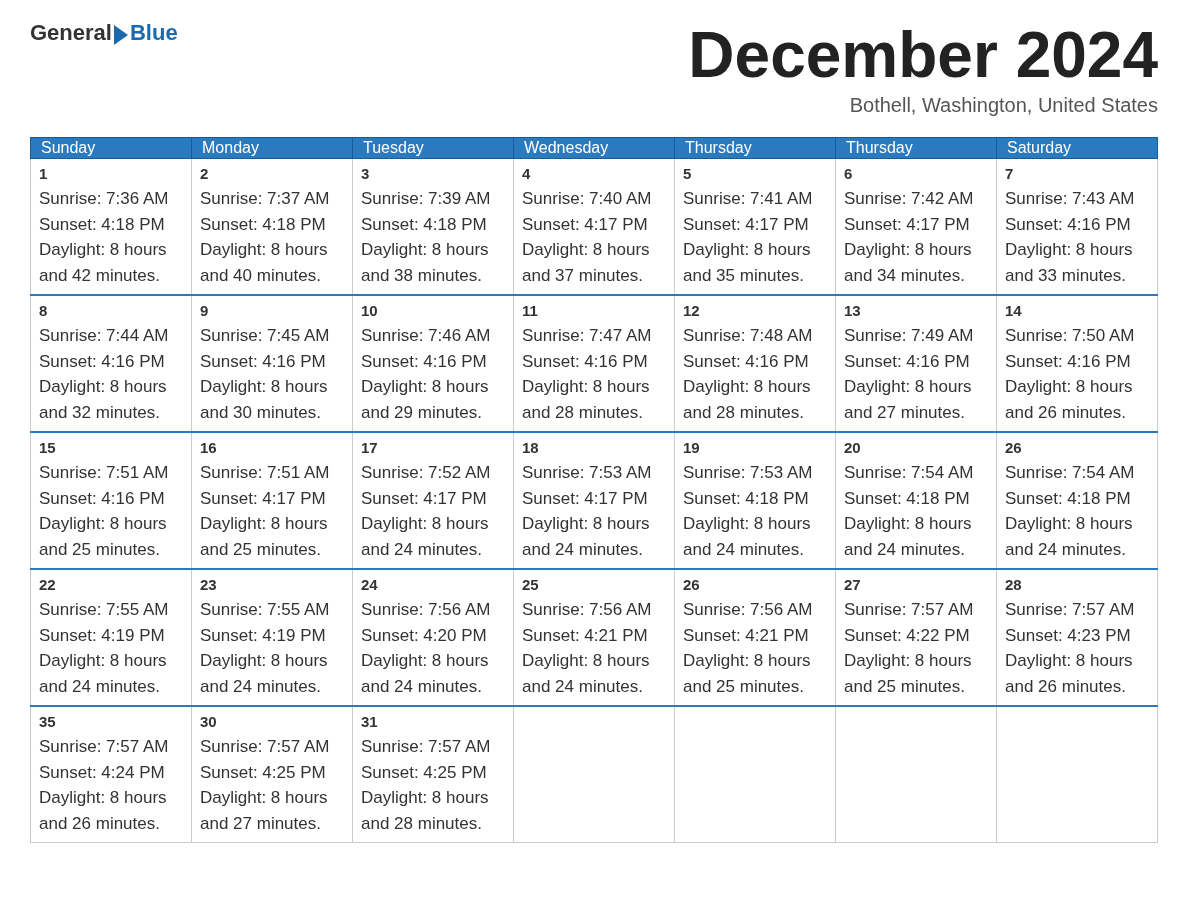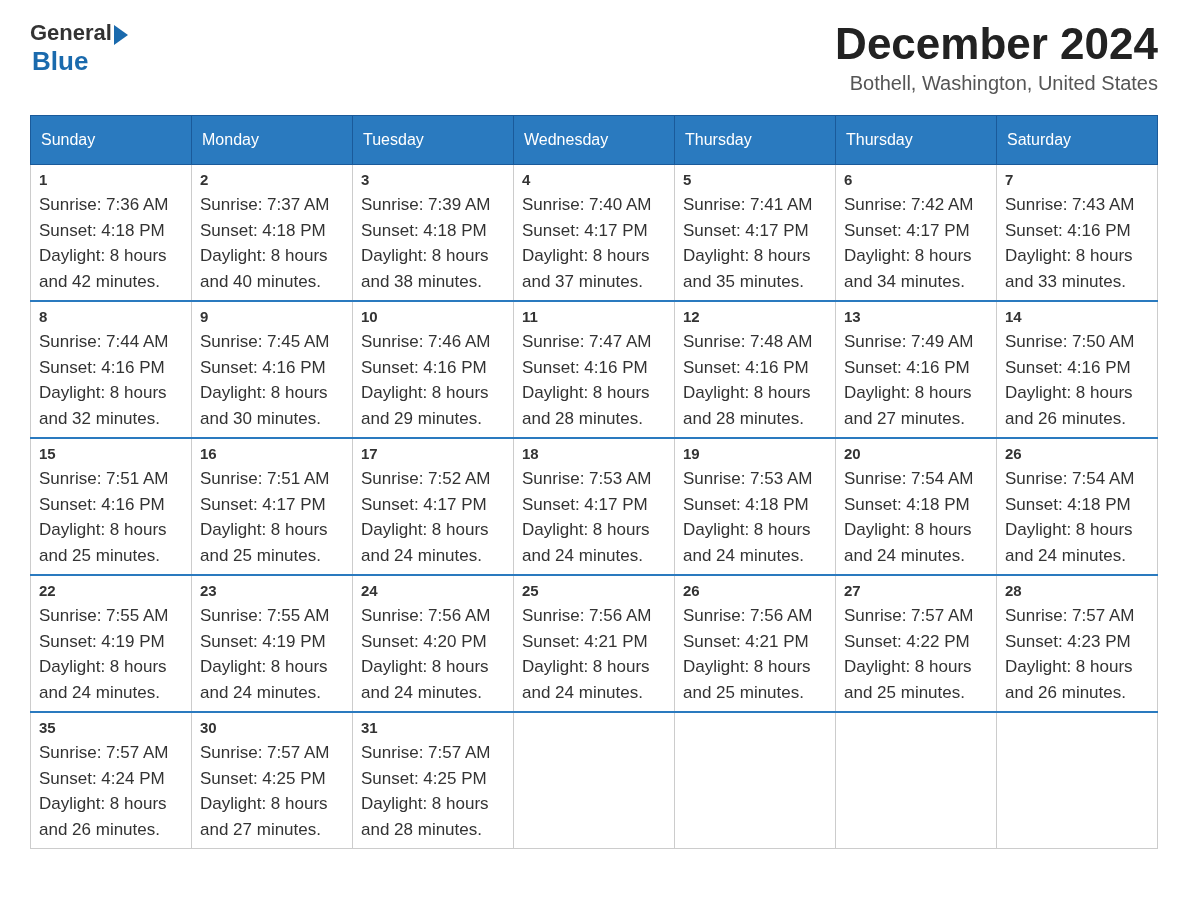--- a/index.html
+++ b/index.html
@@ -30,57 +30,57 @@
       width: 0;
       height: 0;
       border-left: 14px solid #1a6aad;
       border-top: 10px solid transparent;
       border-bottom: 10px solid transparent;
       margin-left: 2px;
       margin-top: 4px;
     }
     .logo-block {
       display: flex;
-      flex-direction: column;
+      flex-direction: row;
     }
     .logo-line1 {
       display: flex;
       align-items: center;
     }
     .logo-line2 {
-      font-size: 26px;
+      font-size: 22px;
       font-weight: bold;
       color: #1a6aad;
       margin-left: 2px;
     }
     .title-block {
       text-align: right;
     }
     .month-year {
-      font-size: 44px;
+      font-size: 64px;
       font-weight: bold;
       color: #222;
       line-height: 1.1;
     }
     .location {
       font-size: 20px;
       color: #555;
       margin-top: 4px;
     }
     .calendar-table {
       width: 100%;
       border-collapse: collapse;
       border: 1px solid #999;
     }
     .calendar-table th {
       background-color: #2a7abf;
       color: #fff;
       font-size: 16px;
       font-weight: normal;
-      padding: 15px 10px;
+      padding: 1px 10px;
       text-align: left;
       border: 1px solid #1a5a9a;
       margin-left: 12px;
     }
     .calendar-table td {
       vertical-align: top;
       padding: 6px 8px;
       border: 1px solid #ccc;
       width: 14.28%;
       font-size: 13px;

